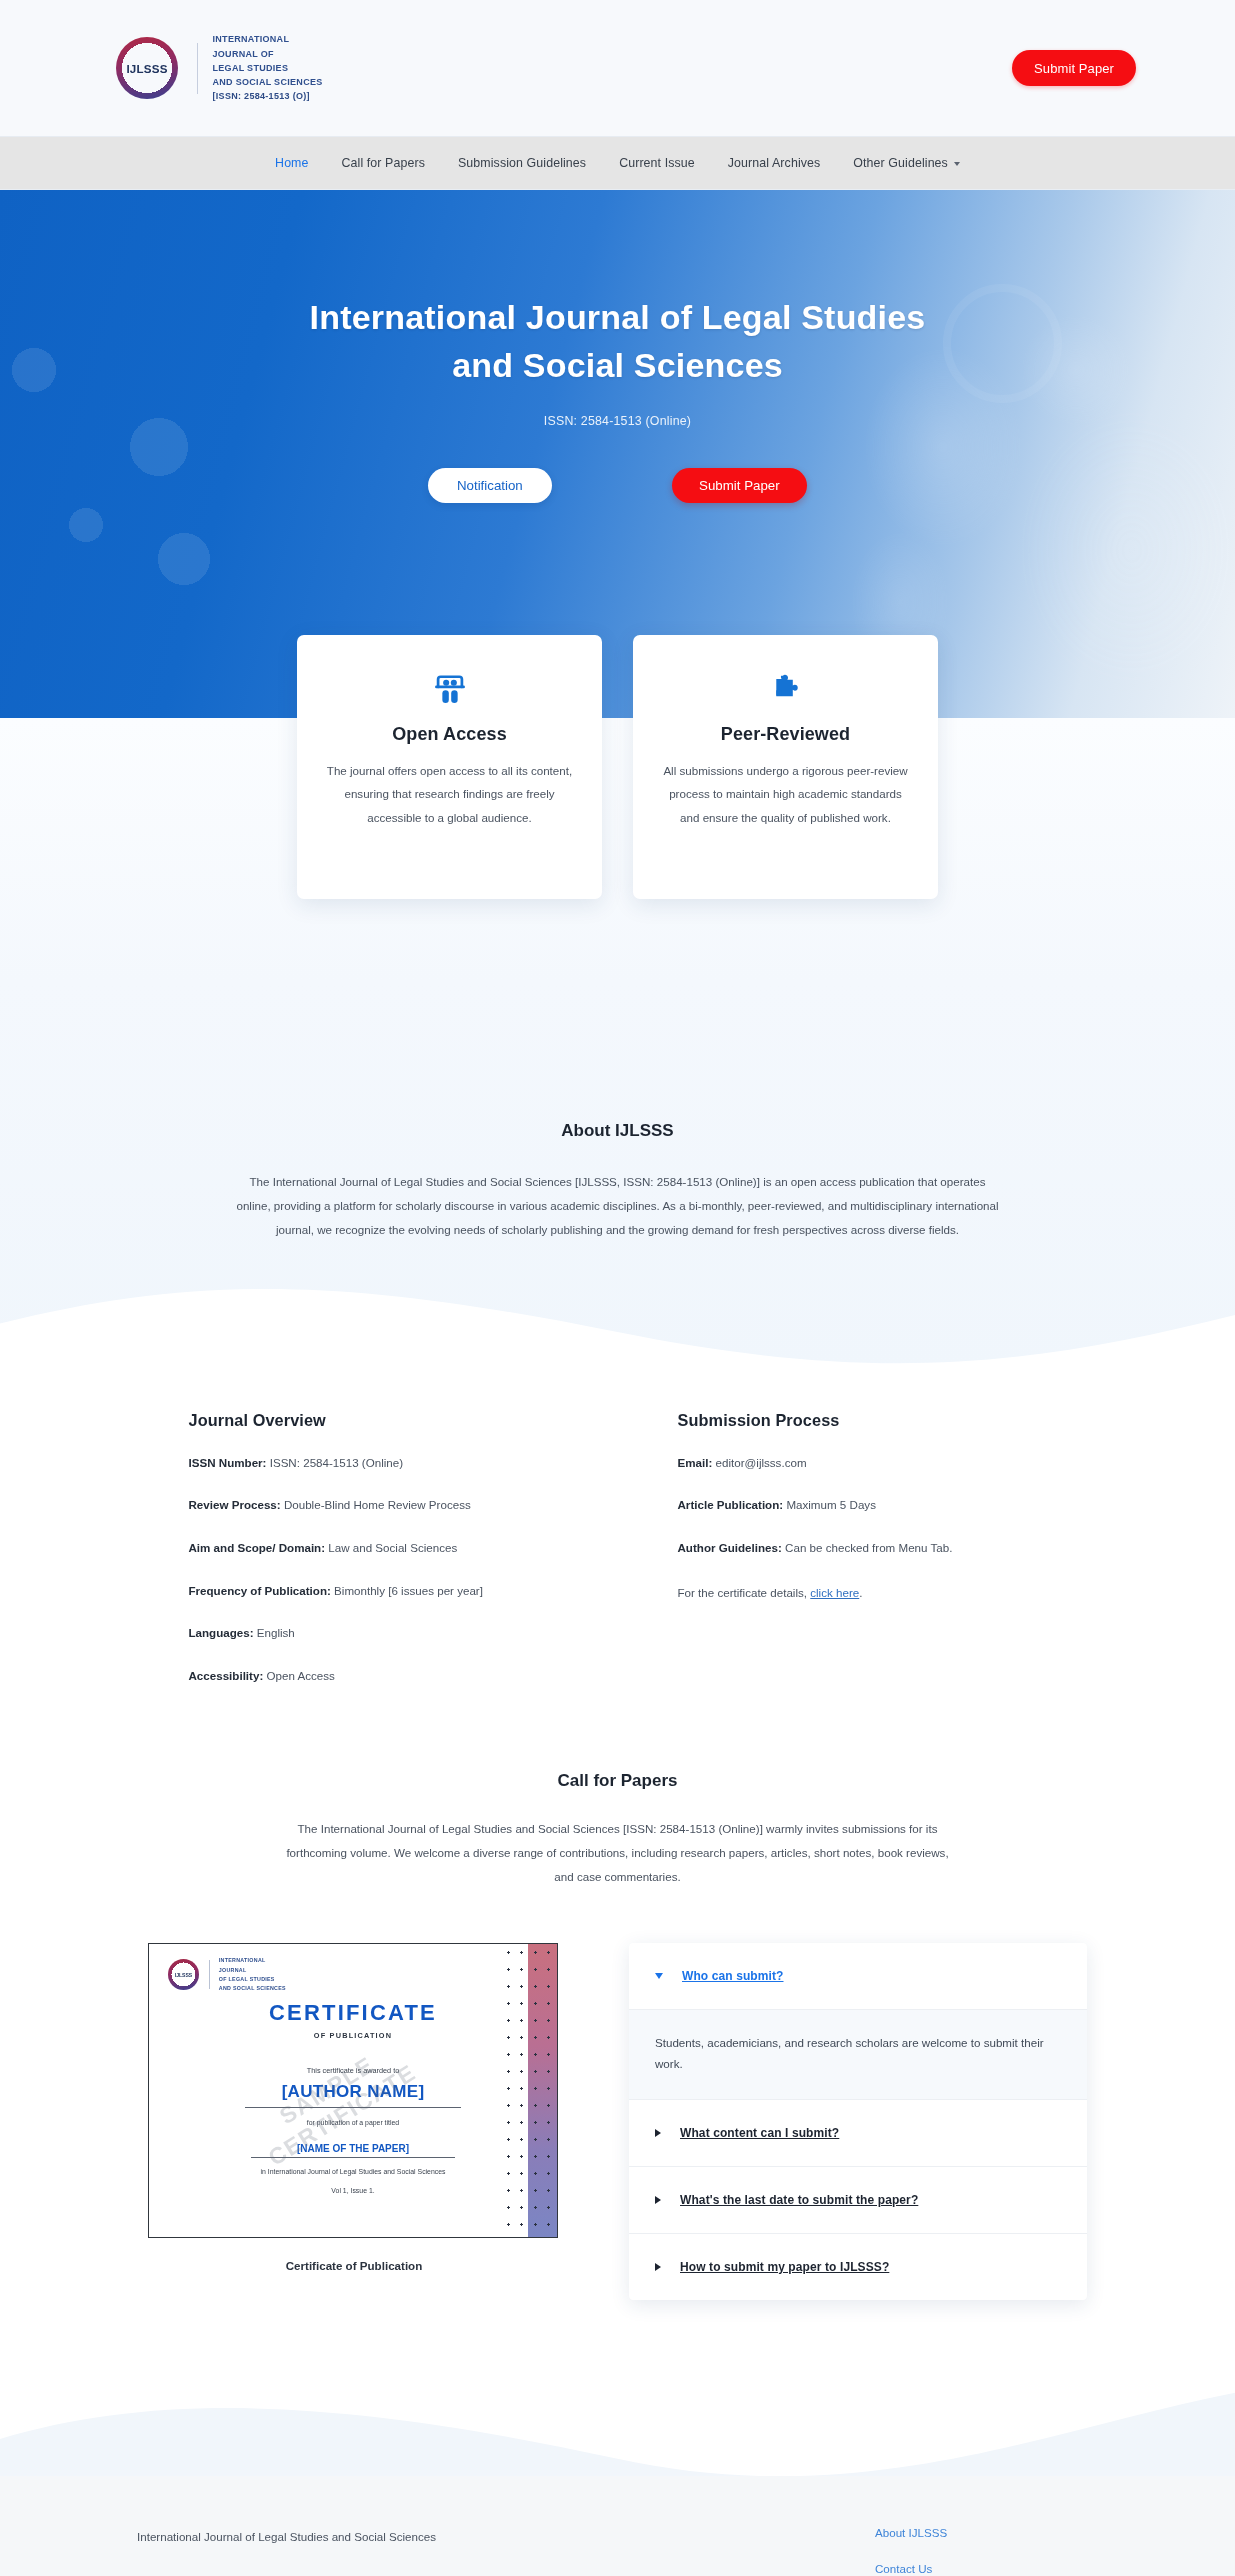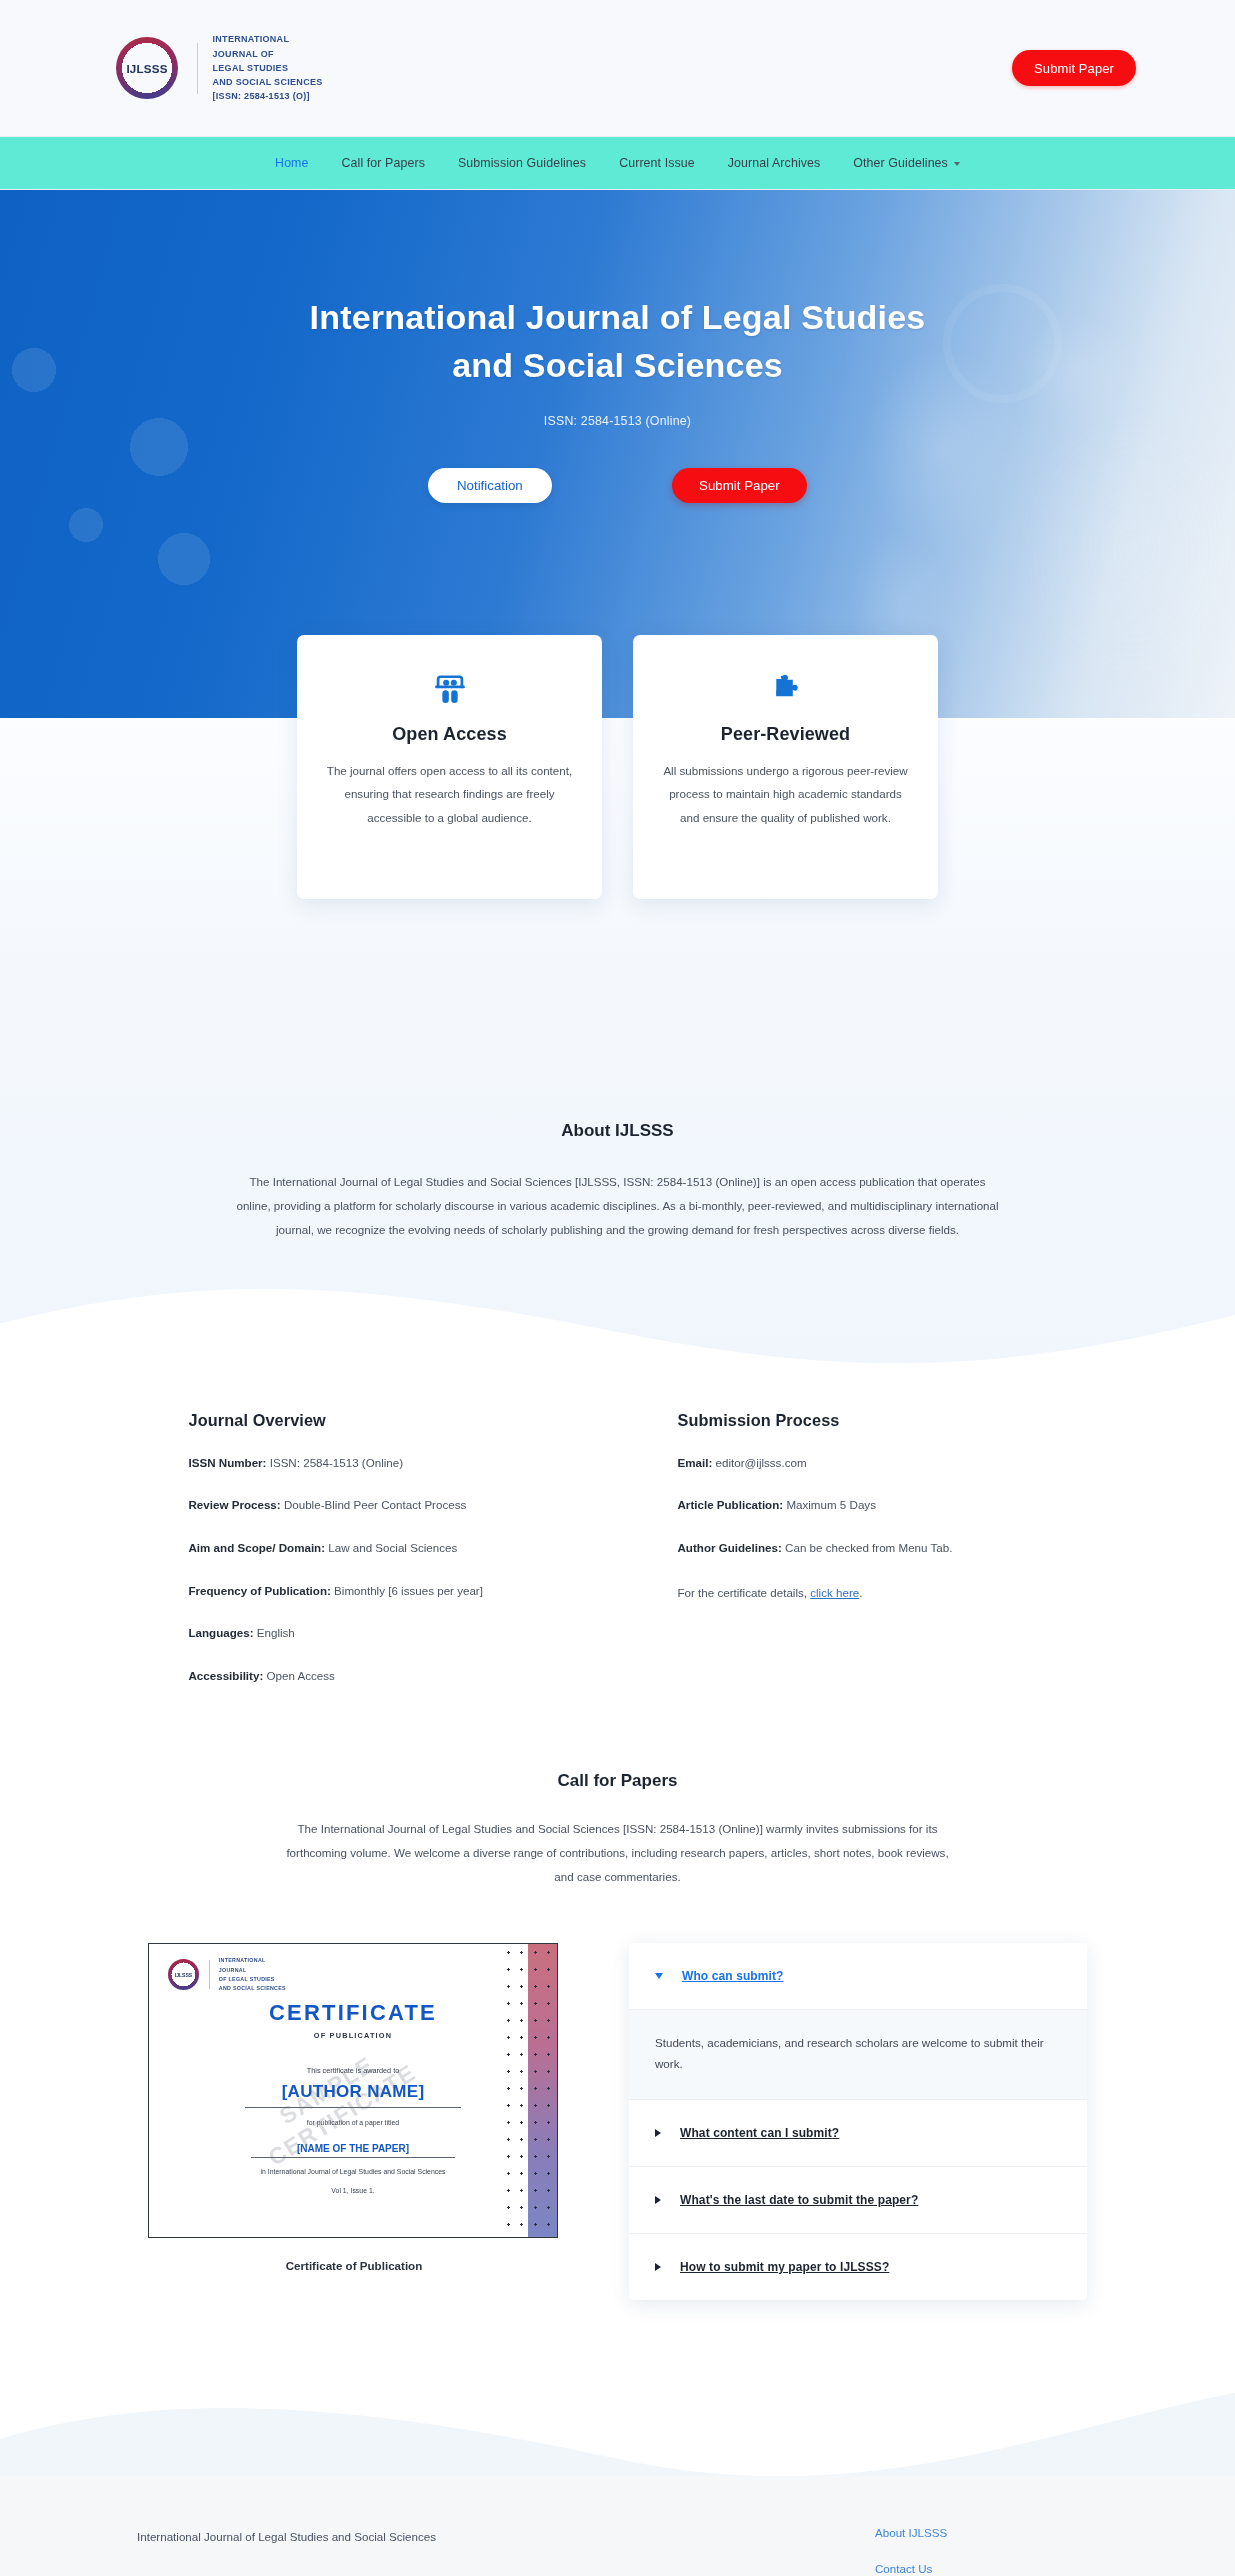--- a/index.html
+++ b/index.html
@@ -46,21 +46,21 @@
     color: #fff; border: none; border-radius: 20.6px;
     padding: 10.3px 22px; font-size: 13px; font-weight: 400;
     font-family: "Liberation Sans", sans-serif; cursor: pointer;
     box-shadow: 0 1.7px 4.3px rgba(245,13,18,.28);
     letter-spacing: 0.1px;
   }
 
   
   .nav {
     height: 53px;
-    background: #5eead4;
+    background: #e5e5e5;
     display: flex; align-items: center; justify-content: center;
     gap: 33px;
     border-bottom: 0.9px solid #e9eef4;
   }
   .nav a {
     font-size: 12.4px; color: #39414c; text-decoration: none;
     display: inline-flex; align-items: center; gap: 6px;
     letter-spacing: 0.1px;
   }
   .nav a.active { color: #1a73e8; }
@@ -406,21 +406,21 @@
 
   <section class="cols">
     <div class="col left">
       <h3>Journal Overview</h3>
       <div class="kv">
         <b>ISSN Number:</b>
         <span>ISSN: 2584-1513 (Online)</span>
       </div>
       <div class="kv">
         <b>Review Process:</b>
-        <span>Double-Blind Peer Contact Process</span>
+        <span>Double-Blind Home Review Process</span>
       </div>
       <div class="kv">
         <b>Aim and Scope/ Domain:</b>
         <span>Law and Social Sciences</span>
       </div>
       <div class="kv">
         <b>Frequency of Publication:</b>
         <span>Bimonthly [6 issues per year]</span>
       </div>
       <div class="kv">

